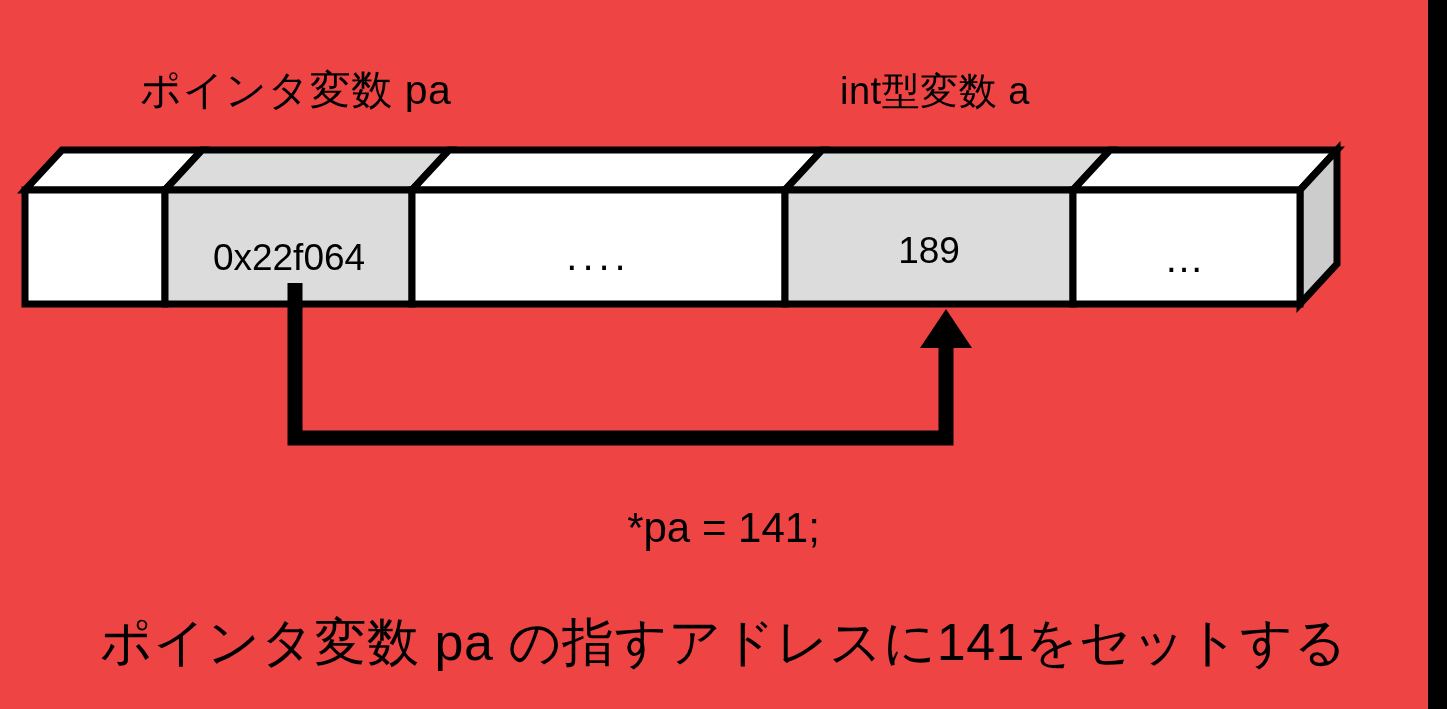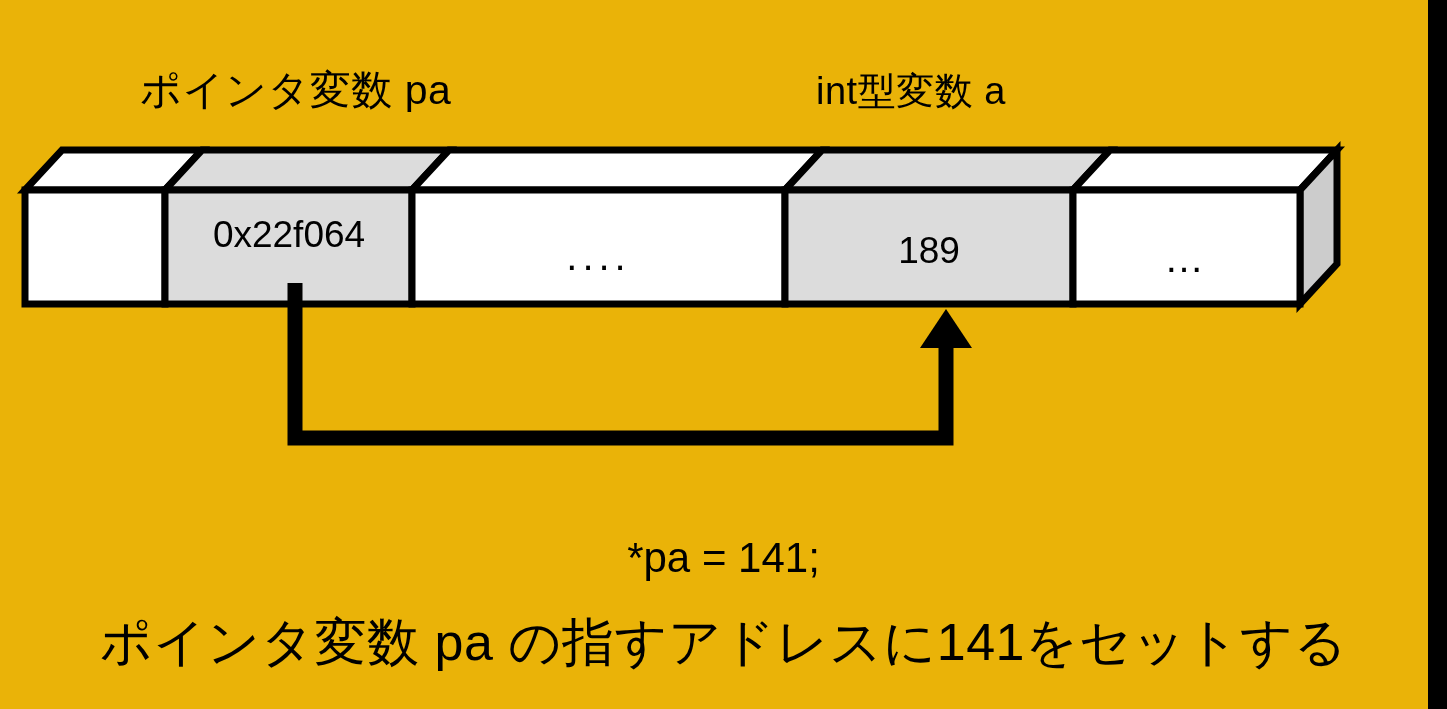--- a/index.html
+++ b/index.html
@@ -7,56 +7,56 @@
     padding: 0;
     background: #ffffff;
   }
   body {
     font-family: "Liberation Sans", "DejaVu Sans", sans-serif;
   }
   #stage {
     position: relative;
     width: 1447px;
     height: 709px;
-    background: #eab308;
+    background: #ef4444;
     overflow: hidden;
   }
   #stage svg {
     position: absolute;
     left: 0;
     top: 0;
   }
   .lbl {
     position: absolute;
     white-space: nowrap;
     color: #000000;
     font-weight: 400;
   }
   .label-pa {
     left: 140px;
     top: 63px;
     font-size: 41px;
     letter-spacing: 0.5px;
   }
   .label-a {
-    left: 816px;
+    left: 840px;
     top: 66px;
     font-size: 38px;
     letter-spacing: 0.5px;
   }
   .cell-text {
     position: absolute;
     color: #000000;
     font-size: 36px;
     text-align: center;
     white-space: nowrap;
   }
   .cell-addr {
     left: 165px;
-    top: 214px;
+    top: 237px;
     width: 248px;
     font-size: 37px;
   }
   .cell-dots4 {
     left: 412px;
     top: 234px;
     width: 373px;
     font-size: 40px;
     letter-spacing: 5px;
   }
@@ -72,21 +72,20 @@
     width: 227px;
     font-size: 40px;
     letter-spacing: 5px;
   }
   .code-line {
     left: 0px;
     top: 504px;
     width: 1447px;
     text-align: center;
     font-size: 42px;
-    margin-top: 30px;
   }
   .caption-line {
     left: 0px;
     top: 608px;
     width: 1447px;
     text-align: center;
     font-size: 52px;
     letter-spacing: 0.5px;
   }
   .right-bar {

